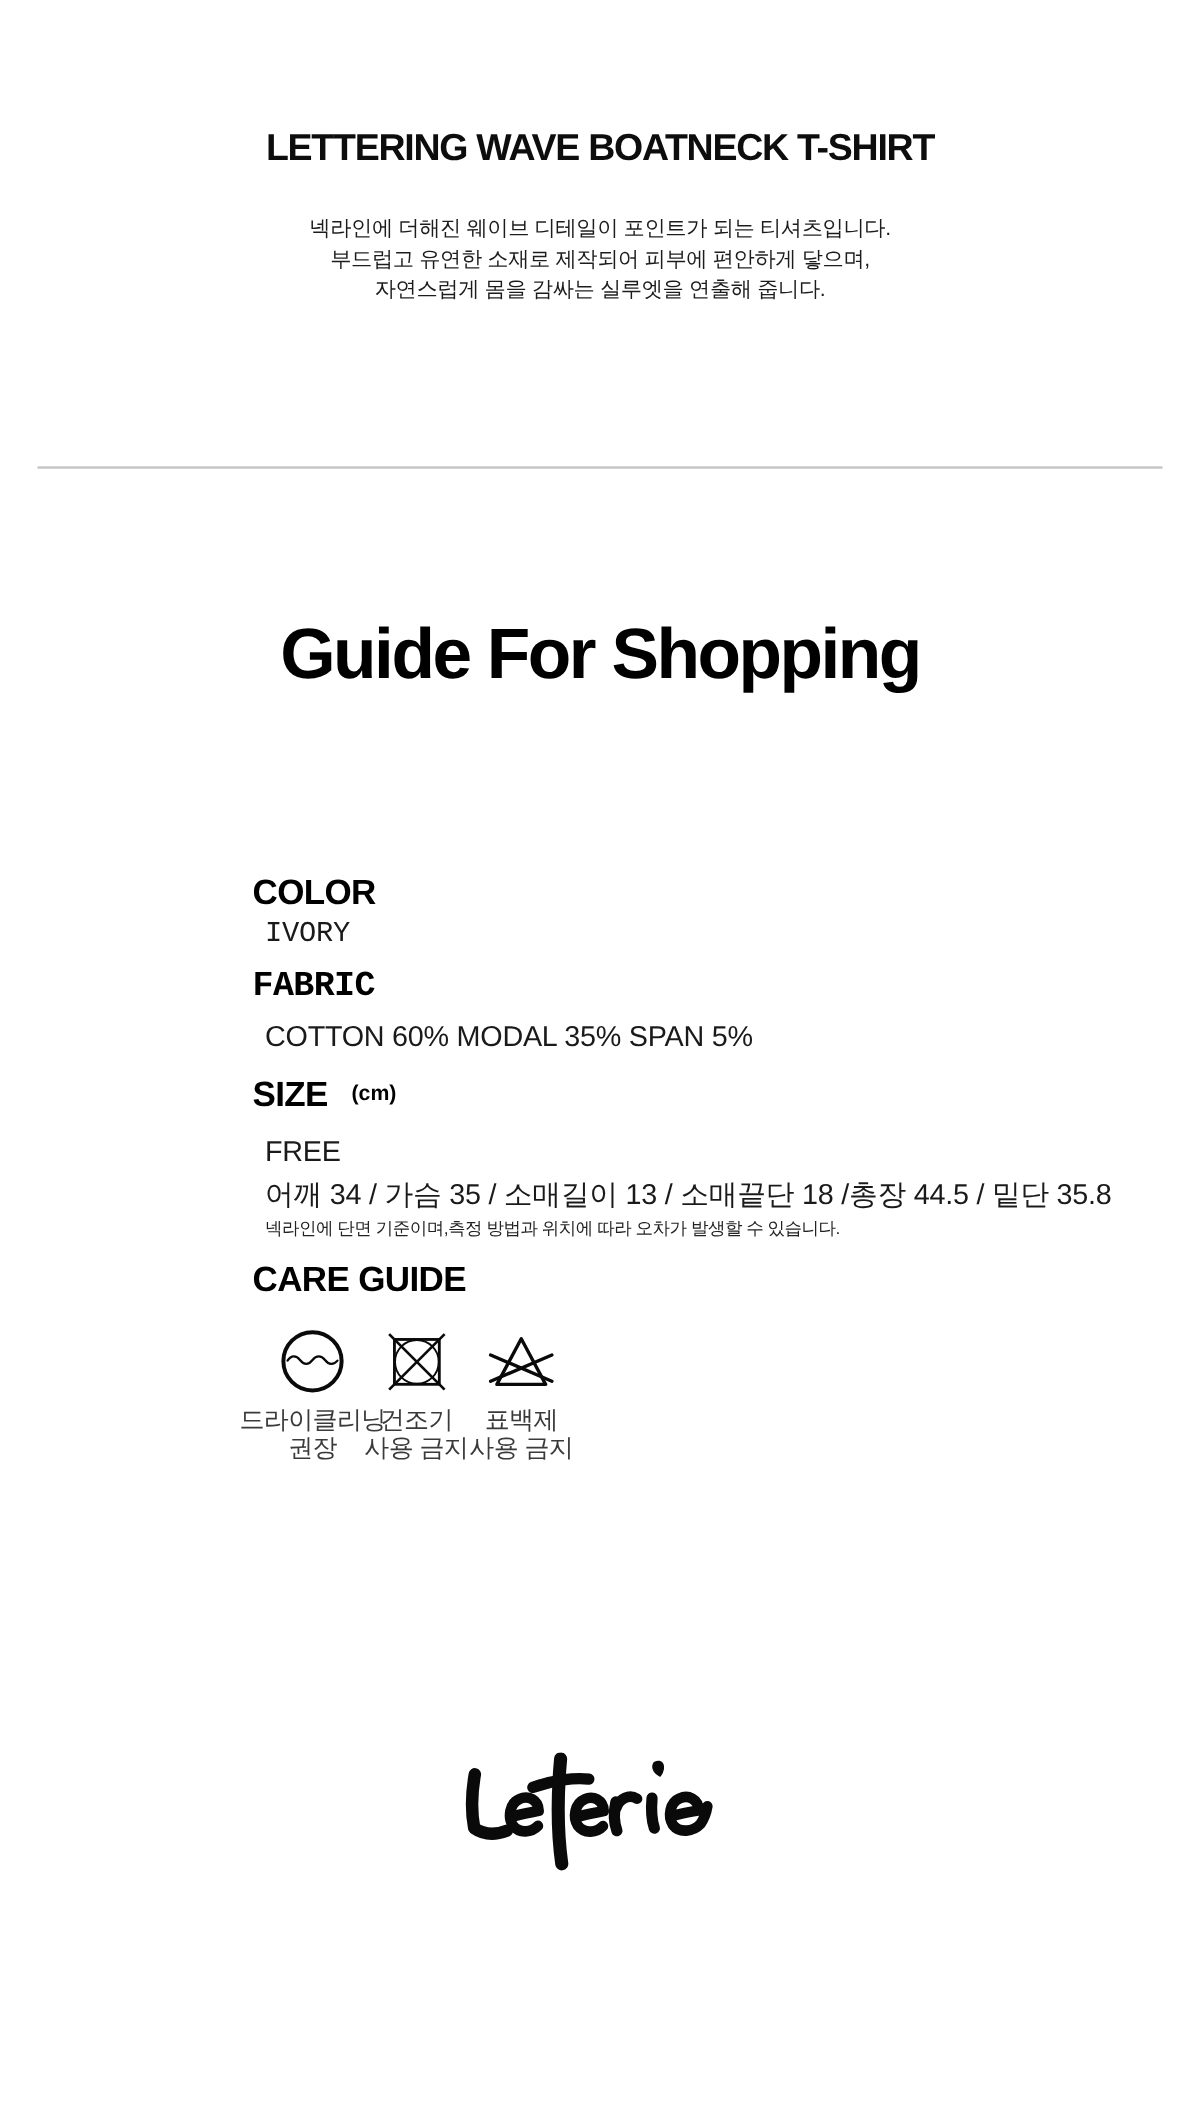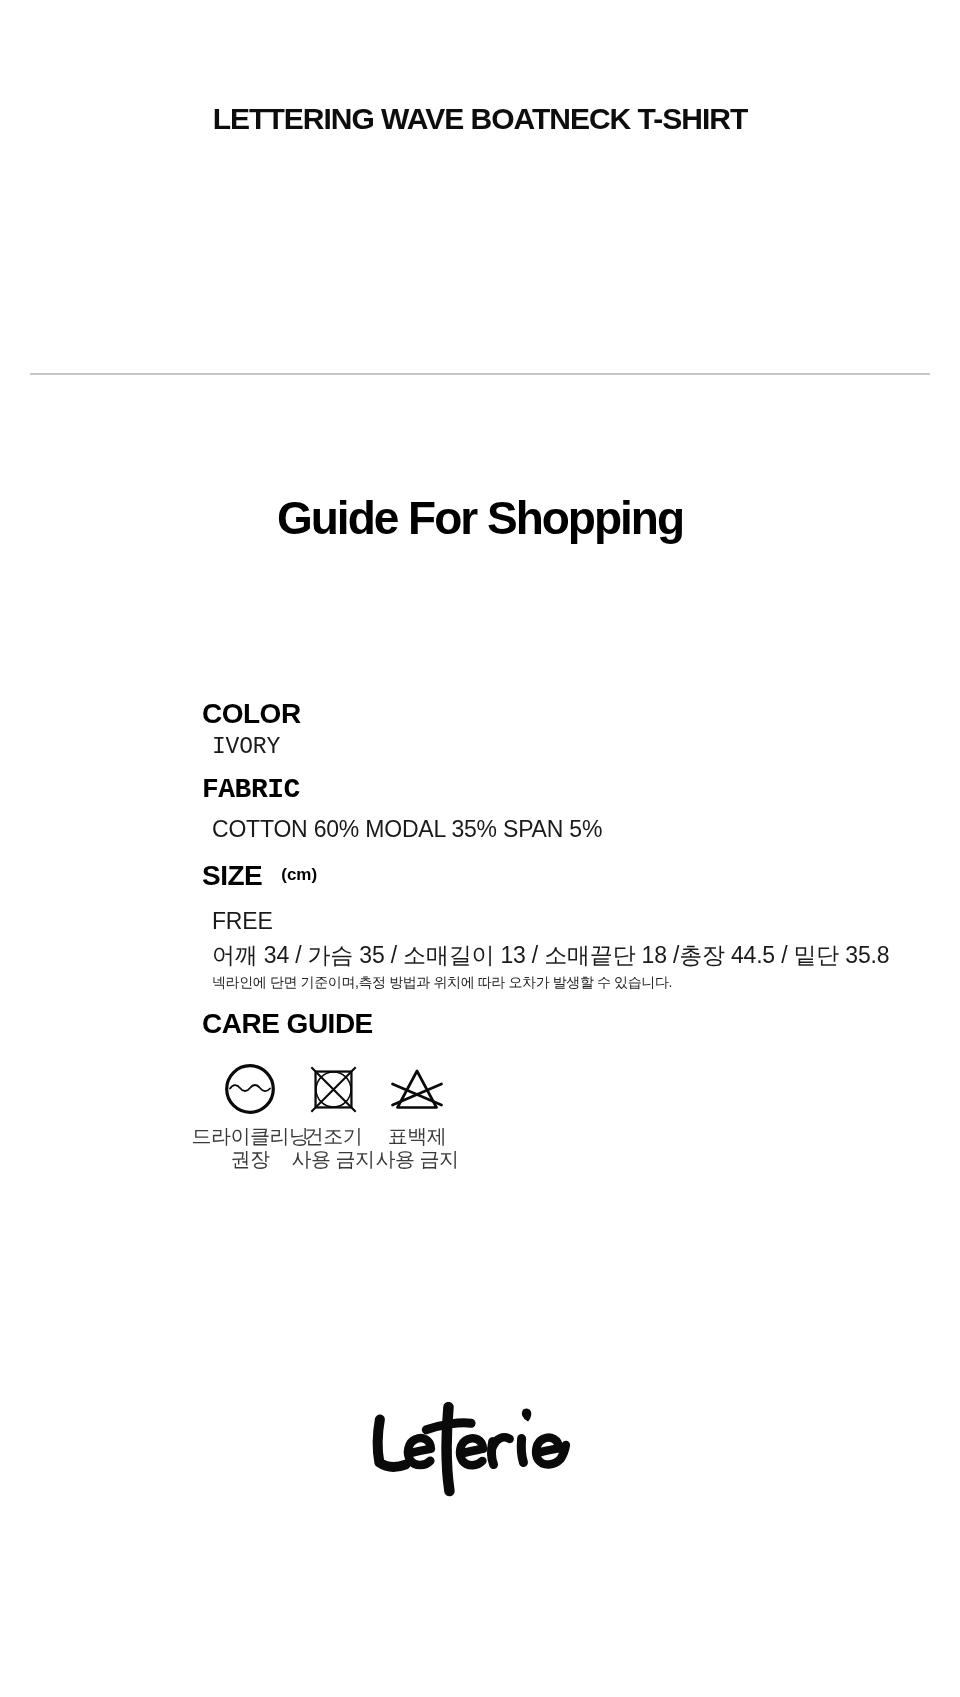--- a/index.html
+++ b/index.html
@@ -31,21 +31,21 @@
   }
   .divider{
     top:373px;
     left:30px;
     width:900px;
     height:0;
     border-top:2px solid #c6c6c6;
   }
   .guide-heading{
     top:495px;
-    font-size:46px;
+    font-size:57px;
     font-weight:800;
     letter-spacing:-2px;
     color:#000000;
   }
   .sec-h{
     left:202px;
     font-size:28px;
     font-weight:700;
     letter-spacing:-0.5px;
     color:#000000;
@@ -108,20 +108,25 @@
     white-space:nowrap;
   }
 </style>
 </head>
 <body>
 
 <div id="page">
 
   <h1 class="abs centered product-title" style="margin:0;">LETTERING WAVE BOATNECK T-SHIRT</h1>
 
+  <div class="abs centered product-desc">
+    <div>넥라인에 더해진 웨이브 디테일이 포인트가 되는 티셔츠입니다.</div>
+    <div>부드럽고 유연한 소재로 제작되어 피부에 편안하게 닿으며,</div>
+    <div>자연스럽게 몸을 감싸는 실루엣을 연출해 줍니다.</div>
+  </div>
 
   <div class="abs divider"></div>
 
   <h2 class="abs centered guide-heading" style="margin:0;">Guide For Shopping</h2>
 
   <div class="abs sec-h" style="top:700px;">COLOR</div>
   <div class="abs sec-v" style="top:736px;font-family:Liberation Mono, monospace;">IVORY</div>
 
   <div class="abs sec-h" style="top:776px;font-family:Liberation Mono, monospace;">FABRIC</div>
   <div class="abs sec-v" style="top:818px;">COTTON 60% MODAL 35% SPAN 5%</div>

